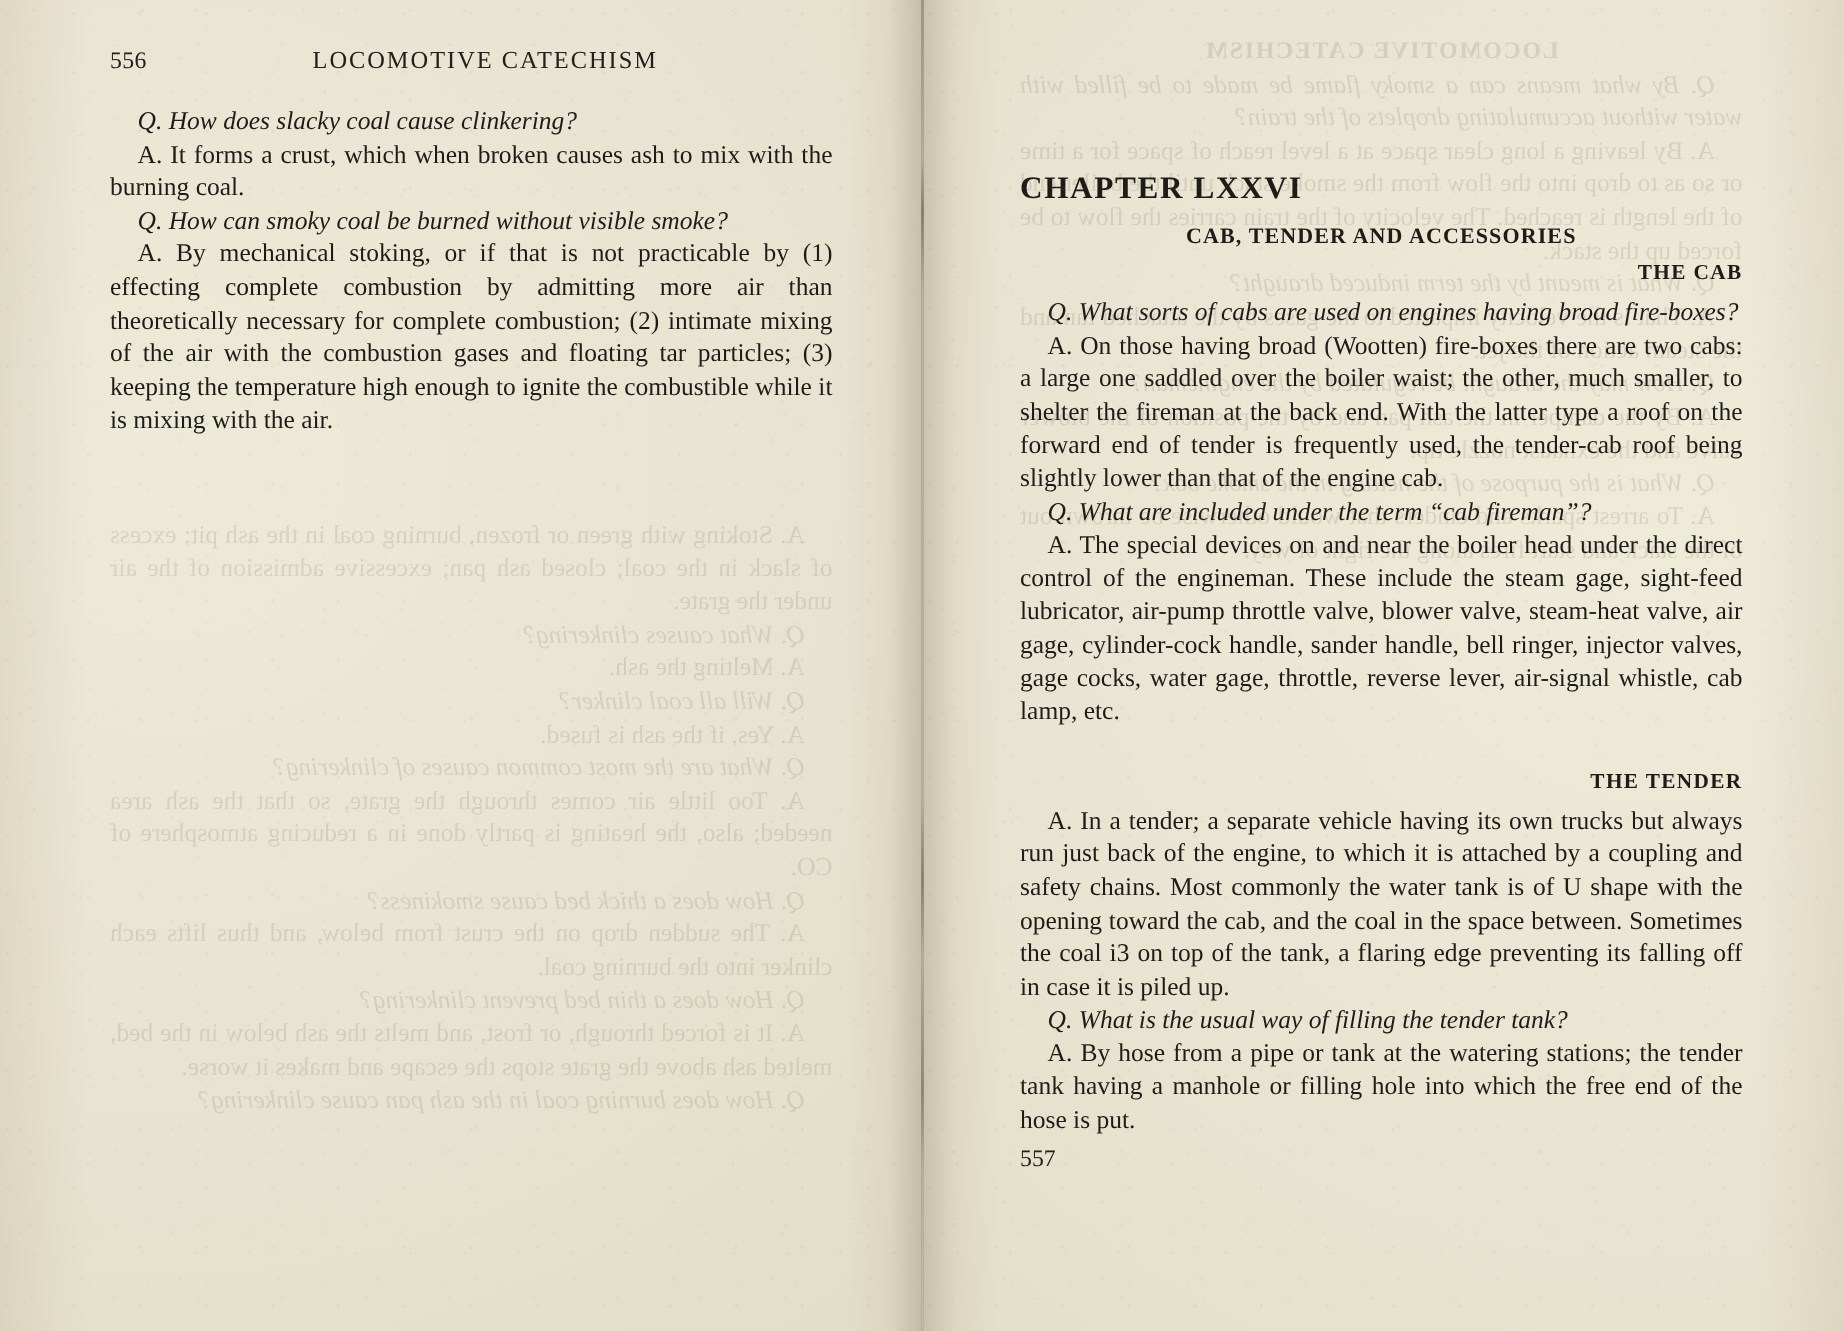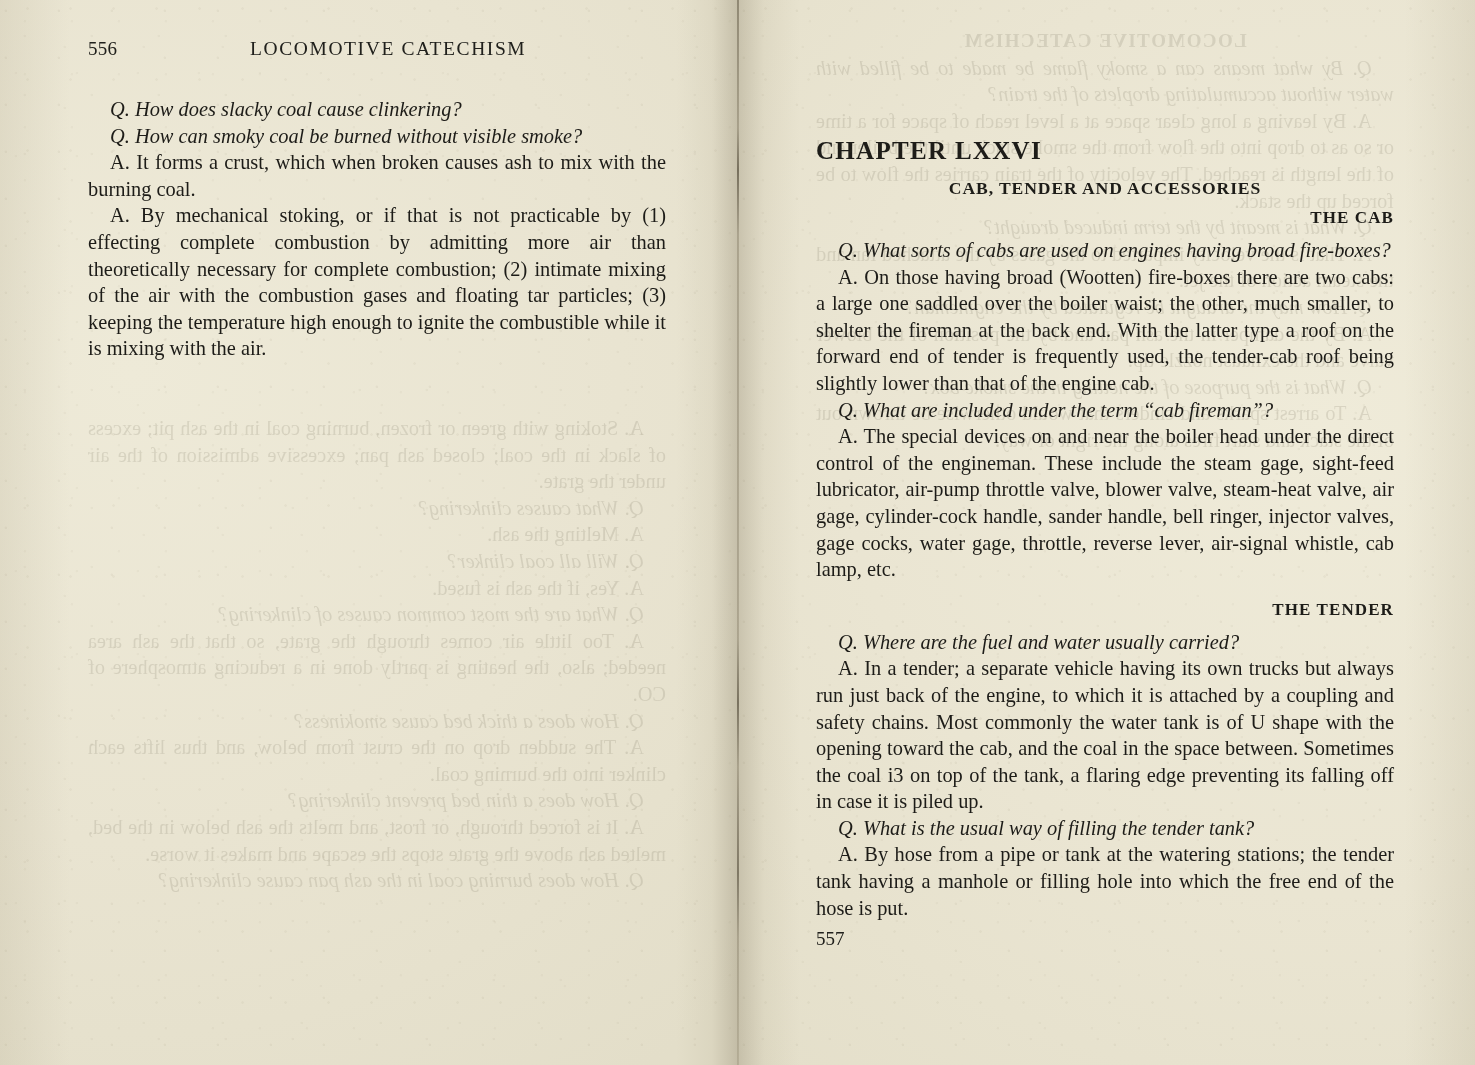--- a/index.html
+++ b/index.html
@@ -86,21 +86,21 @@
     color:#1d1c18;margin:0 0 13px 0;
   }
   .chapter-sub{
     text-align:center;font-size:17.6px;font-weight:bold;letter-spacing:.9px;
     color:#1d1c18;margin:0 0 9px 0;
   }
   .section-head{
     text-align:right;font-size:17px;font-weight:bold;letter-spacing:1.1px;
     color:#1d1c18;margin:0 0 9px 0;
   }
-  .section-head.tender{margin-top:17px;}
+  .section-head.tender{margin-top:32px;}
 
   .bottom-folio{
     text-align:left;font-size:19px;color:#20201c;margin-top:7px;
   }
 
   
   .ghost{
     position:absolute;z-index:1;pointer-events:none;
     transform:scaleX(-1);
     opacity:.13;
@@ -149,24 +149,24 @@
       <p class="i">Q. How does a thin bed prevent clinkering?</p>
       <p>A. It is forced through, or frost, and melts the ash below in the bed, melted ash above the grate stops the escape and makes it worse.</p>
       <p class="i">Q. How does burning coal in the ash pan cause clinkering?</p>
       <p></p>
     </div>
 
     <div class="folio" style="left:88px;top:38px;">556</div>
 
     <div class="running-head" style="left:250px;top:38px;">LOCOMOTIVE CATECHISM</div>
 
-    <div class="textblock" style="left:88px;top:96px;width:578px;">
+    <div class="textblock" style="left:88px;top:84px;width:578px;">
       <p class="para q"><span class="lead">Q.</span> <span>How does slacky coal cause clinkering?</span></p>
+      <p class="para"><span class="lead">A.</span> <span>It forms a crust, which when broken causes ash to mix with the burning coal.</span></p>
       <p class="para q"><span class="lead">Q.</span> <span>How can smoky coal be burned without visible smoke?</span></p>
-      <p class="para"><span class="lead">A.</span> <span>It forms a crust, which when broken causes ash to mix with the burning coal.</span></p>
       <p class="para"><span class="lead">A.</span> <span>By mechanical stoking, or if that is not practicable by (1) effecting complete combustion by admitting more air than theoretically necessary for complete combustion; (2) intimate mixing of the air with the combustion gases and floating tar particles; (3) keeping the temperature high enough to ignite the combustible while it is mixing with the air.</span></p>
     </div>
 
     <div class="grain"></div>
   </div>
 
   <div class="page right">
 
     <div class="ghost" style="left:78px;top:28px;width:578px;">
       <span class="gh">LOCOMOTIVE CATECHISM</span>
@@ -185,21 +185,20 @@
       <h1 class="chapter-title">CHAPTER LXXVI</h1>
       <h2 class="chapter-sub">CAB, TENDER AND ACCESSORIES</h2>
 
       <h3 class="section-head">THE CAB</h3>
       <p class="para q"><span class="lead">Q.</span> <span>What sorts of cabs are used on engines having broad fire-boxes?</span></p>
       <p class="para"><span class="lead">A.</span> <span>On those having broad (Wootten) fire-boxes there are two cabs: a large one saddled over the boiler waist; the other, much smaller, to shelter the fireman at the back end.  With the latter type a roof on the forward end of tender is frequently used, the tender-cab roof being slightly lower than that of the engine cab.</span></p>
       <p class="para q"><span class="lead">Q.</span> <span>What are included under the term “cab fireman”?</span></p>
       <p class="para"><span class="lead">A.</span> <span>The special devices on and near the boiler head under the direct control of the engineman.  These include the steam gage, sight-feed lubricator, air-pump throttle valve, blower valve, steam-heat valve, air gage, cylinder-cock handle, sander handle, bell ringer, injector valves, gage cocks, water gage, throttle, reverse lever, air-signal whistle, cab lamp, etc.</span></p>
 
       <h3 class="section-head tender">THE TENDER</h3>
-      <p class="para q"><span class="lead">Q.</span> <span>Where are the fuel and water usually carried?</span></p>
       <p class="para"><span class="lead">A.</span> <span>In a tender; a separate vehicle having its own trucks but always run just back of the engine, to which it is attached by a coupling and safety chains.  Most commonly the water tank is of U shape with the opening toward the cab, and the coal in the space between. Sometimes the coal i3 on top of the tank, a flaring edge preventing its falling off in case it is piled up.</span></p>
       <p class="para q"><span class="lead">Q.</span> <span>What is the usual way of filling the tender tank?</span></p>
       <p class="para"><span class="lead">A.</span> <span>By hose from a pipe or tank at the watering stations; the tender tank having a manhole or filling hole into which the free end of the hose is put.</span></p>
 
       <div class="bottom-folio">557</div>
     </div>
 
     <div class="grain"></div>
   </div>
 

